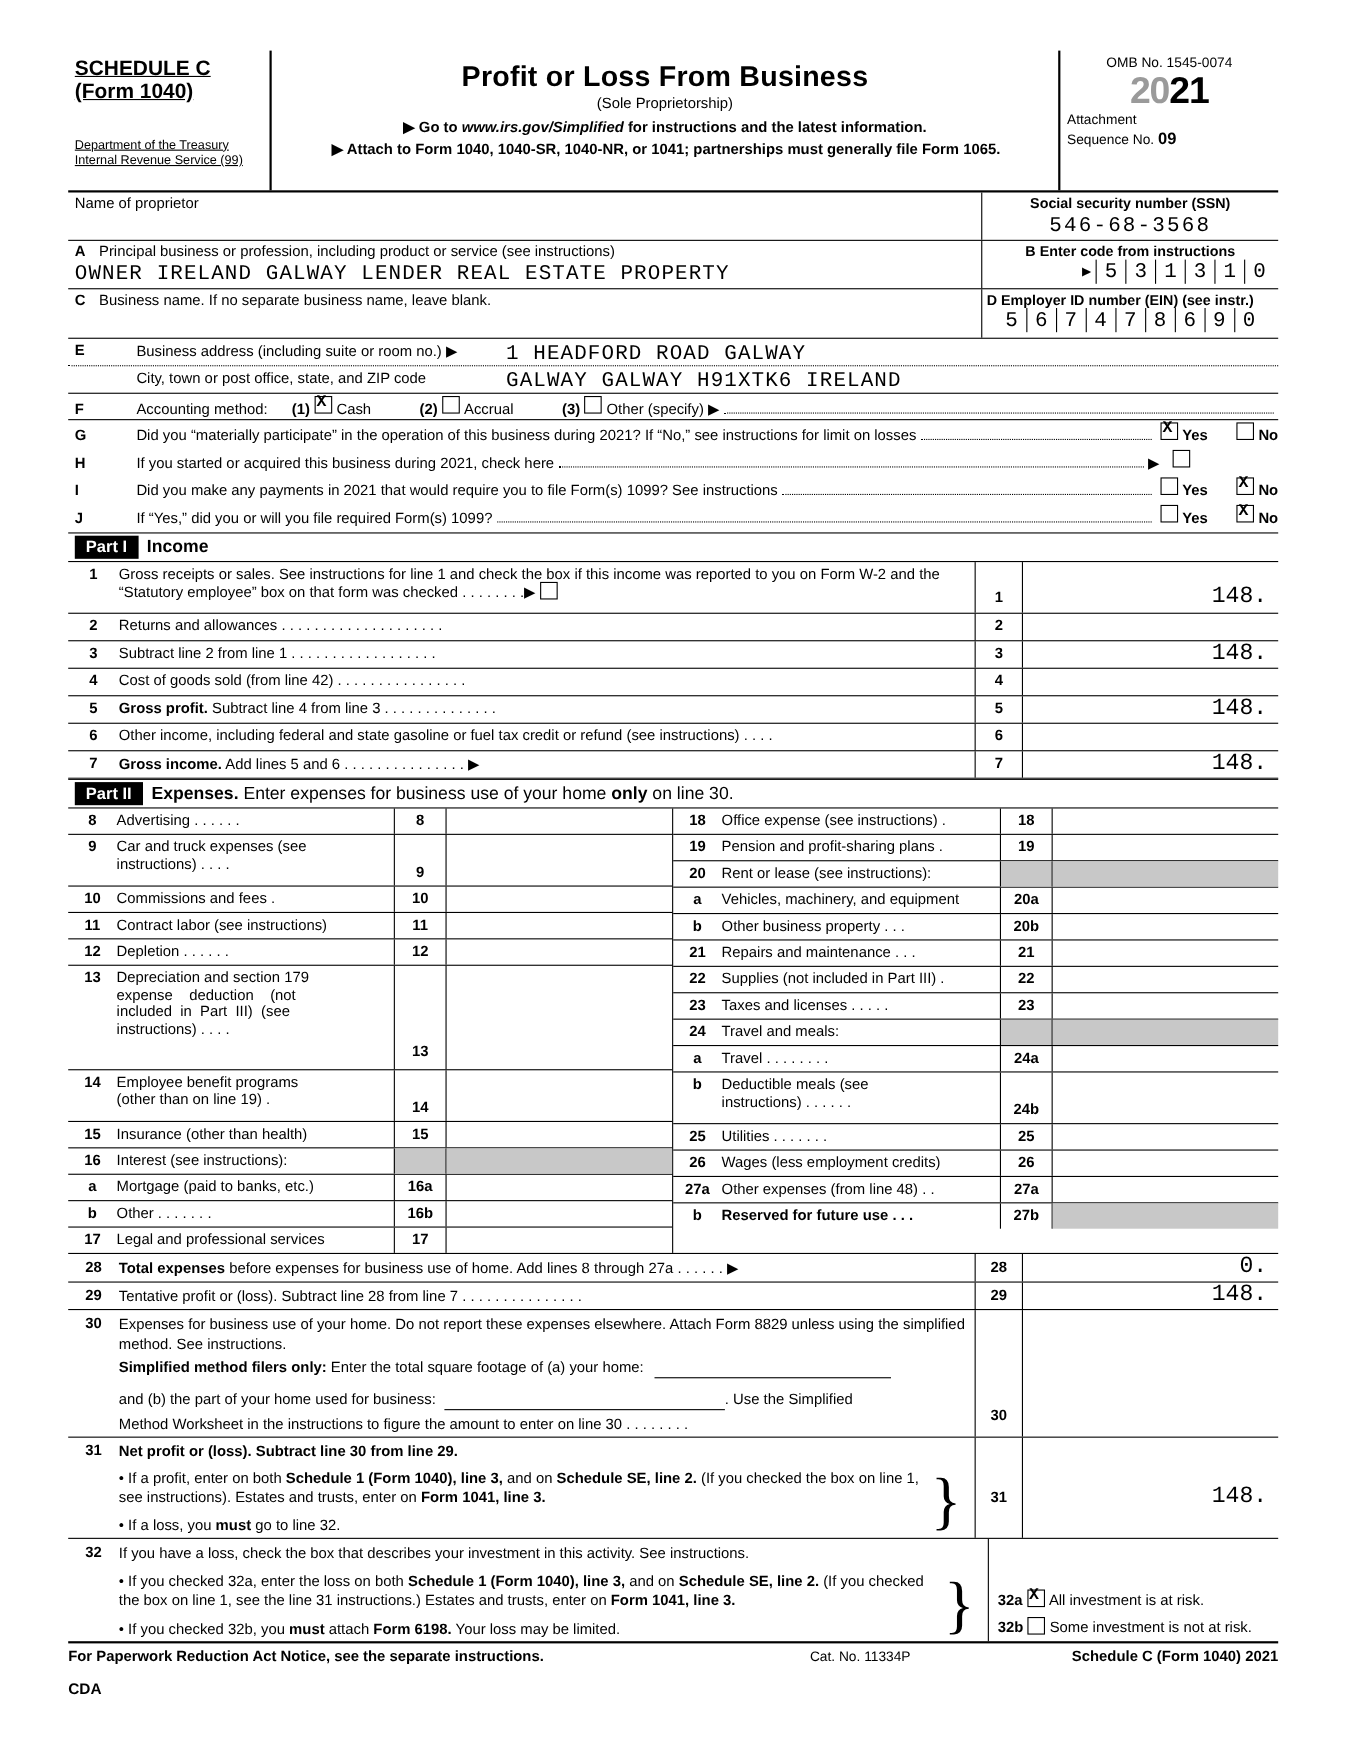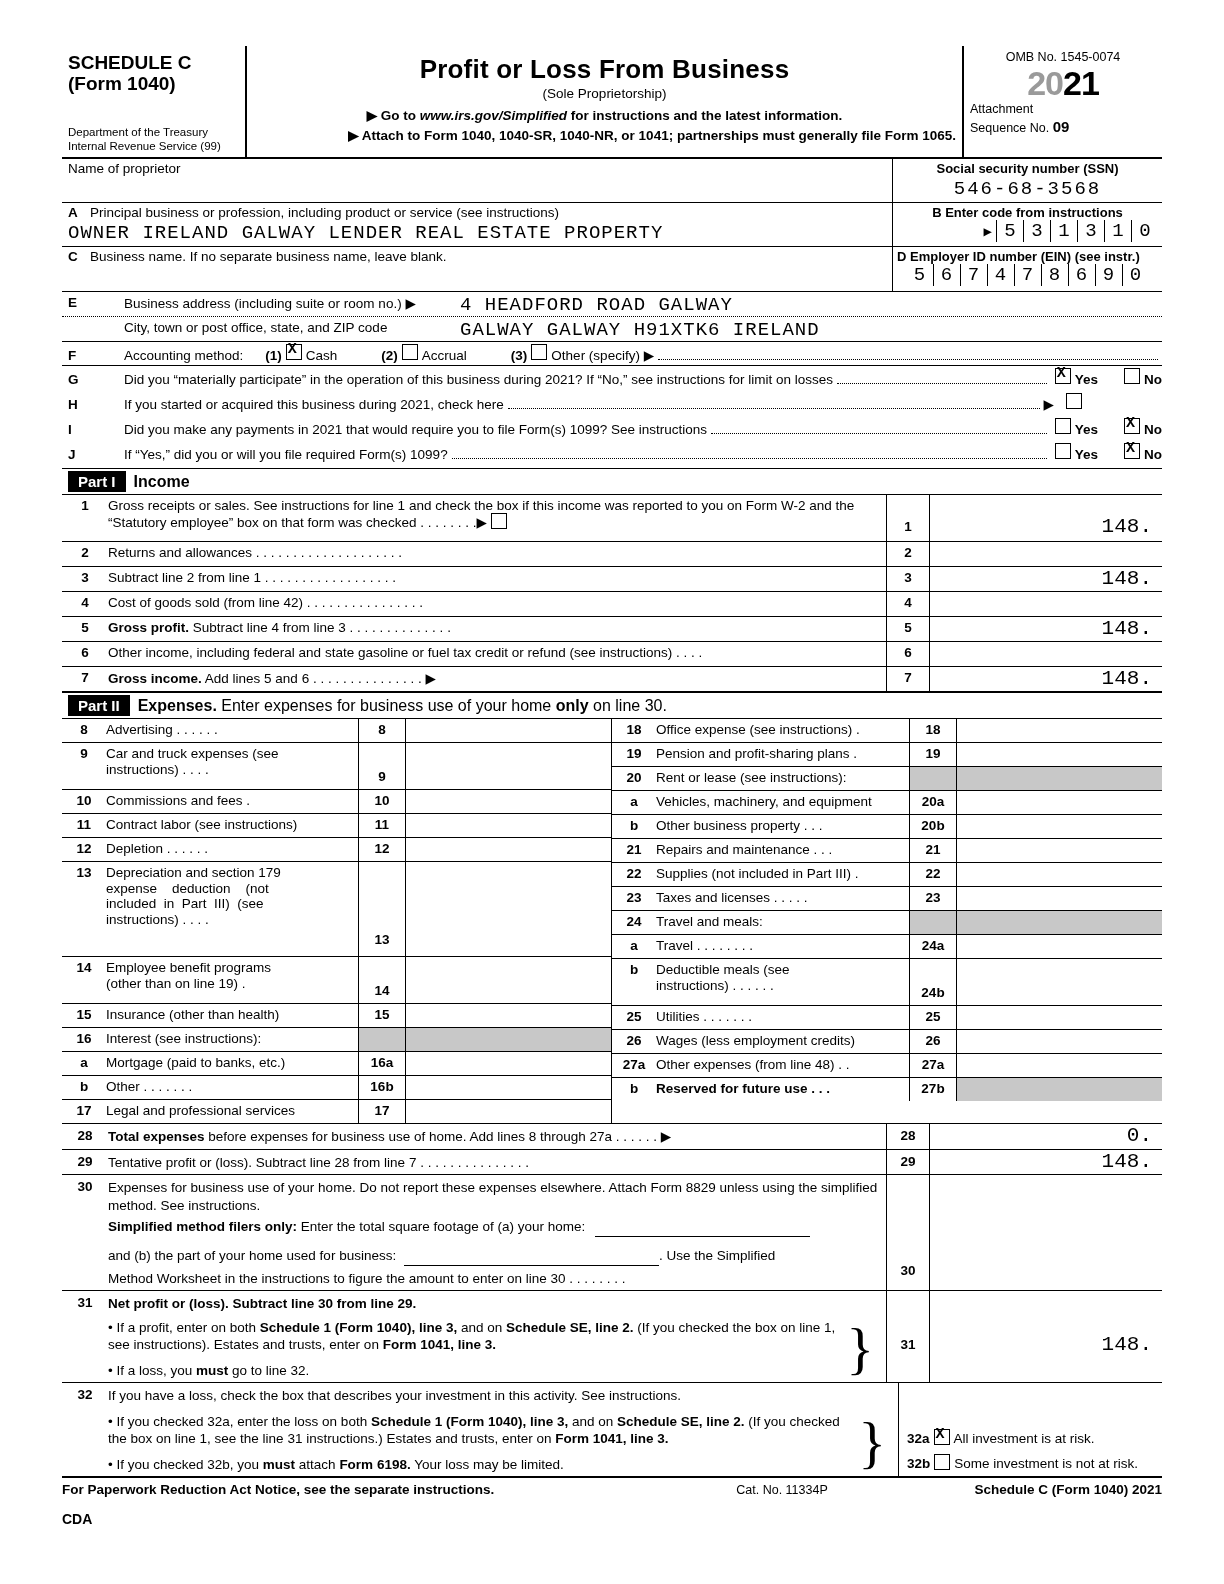--- a/index.html
+++ b/index.html
@@ -1,30 +1,30 @@
 <!DOCTYPE html>
 <html><head>
 <meta charset="utf-8">
 <style>
   html,body{margin:0;padding:0;background:#fff;}
   body{width:1224px;height:1584px;font-family:"Liberation Sans",sans-serif;color:#000;}
   .page{width:1224px;height:1584px;position:relative;box-sizing:border-box;padding:46px 62px 0 62px;}
   .sheet{position:relative;width:1100px;}
   
   .hdr{display:flex;border-bottom:2px solid #000;}
-  .hdr-left{width:185px;padding:6px 4px 4px 6px;border-right:2px solid #000;box-sizing:border-box;}
+  .hdr-left{width:185px;padding:6px 4px 20px 6px;border-right:2px solid #000;box-sizing:border-box;text-decoration:underline;}
   .sc-title{font-size:19px;font-weight:bold;line-height:1.12;}
   .sc-sub{font-size:19px;font-weight:bold;line-height:1.12;}
   .dept{font-size:11.5px;margin-top:30px;line-height:1.25;}
   .hdr-mid{flex:1;text-align:center;padding:4px 6px 4px 6px;box-sizing:border-box;}
   .h-title{font-size:26px;font-weight:bold;letter-spacing:.2px;margin-top:4px;}
   .h-sole{font-size:13.5px;margin-top:1px;}
   .h-goto{font-size:13.5px;font-weight:bold;margin-top:6px;}
   .h-goto i{font-style:italic;}
-  .h-attach{font-size:13.5px;font-weight:bold;margin-top:4px;text-align:right;padding-left:2px;}
+  .h-attach{font-size:13.5px;font-weight:bold;margin-top:4px;text-align:center;padding-left:2px;}
   .hdr-right{width:200px;border-left:2px solid #000;padding:4px 6px;box-sizing:border-box;text-align:center;}
   .omb{font-size:12.5px;}
   .year{font-size:34px;font-weight:bold;letter-spacing:-1px;line-height:1;margin:2px 0 2px;}
   .year .gray{color:#9a9a9a;}
   .attach{font-size:12.5px;text-align:left;line-height:1.25;}
   .attach b{font-size:15px;}
   
   .row{display:flex;border-bottom:1px solid #000;}
   .cellL{flex:1;padding:2px 6px 2px 6px;box-sizing:border-box;position:relative;}
   .cellR{width:270px;border-left:1px solid #000;padding:2px 6px;box-sizing:border-box;text-align:center;}
@@ -172,21 +172,21 @@
         <span class="d">6</span>
         <span class="d">9</span>
         <span class="d">0</span>
       </div>
     </div>
   </div>
 
   <div class="addr-row">
     <span class="ltr" style="padding:3px 0 3px 6px;">E</span>
     <span class="lbl" style="padding:3px 8px 3px 34px;width:370px;box-sizing:border-box;">Business address (including suite or room no.) ▶</span>
-    <span class="entry" style="flex:1">4 HEADFORD ROAD GALWAY</span>
+    <span class="entry" style="flex:1">1 HEADFORD ROAD GALWAY</span>
   </div>
   <div class="addr-row2">
     <span class="ltr" style="padding:3px 0 3px 6px;"></span>
     <span class="lbl" style="padding:3px 8px 3px 34px;width:370px;box-sizing:border-box;">City, town or post office, state, and ZIP code</span>
     <span class="entry" style="flex:1">GALWAY GALWAY H91XTK6 IRELAND</span>
   </div>
 
   <div class="qline" style="border-bottom:1px solid #000;padding-left:6px">
     <span class="ltr">F</span>
     <span style="padding-left:34px">Accounting method:</span>

